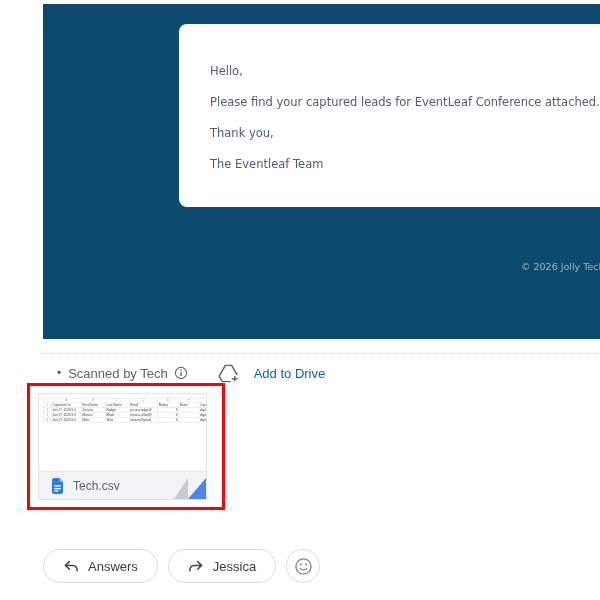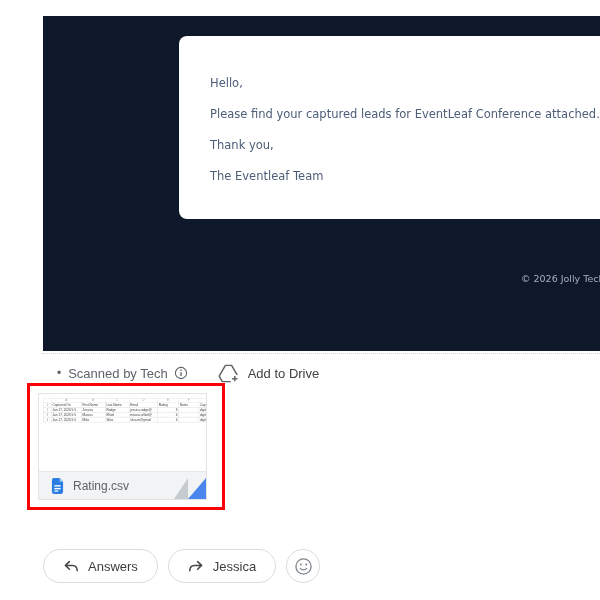--- a/index.html
+++ b/index.html
@@ -2,42 +2,42 @@
 <html><head>
 <meta charset="utf-8">
 <style>
   html,body{margin:0;padding:0;}
   body{
     width:600px;height:600px;overflow:hidden;position:relative;
     background:#ffffff;font-family:"Liberation Sans",sans-serif;
     -webkit-font-smoothing:antialiased;
   }
   
-  .email-bg{position:absolute;left:43px;top:16px;width:557px;height:335px;background:#0f172a;}
+  .email-bg{position:absolute;left:43px;top:4px;width:557px;height:335px;background:#0c4a6e;}
   .email-card{
     position:absolute;left:136px;top:20px;width:470px;height:183px;
     background:#ffffff;border-radius:8px;overflow:hidden;
   }
   .email-body{padding:40px 0 0 31px;font-family:"DejaVu Sans",sans-serif;}
   .email-body p{
     margin:0 0 17px 0;font-size:11.5px;line-height:14px;color:#4d5d78;white-space:nowrap;
   }
   .email-footer{
     position:absolute;left:478px;top:257px;font-size:9.5px;color:#a6b0c3;
     font-family:"DejaVu Sans",sans-serif;white-space:nowrap;
   }
   
   .attach-divider{position:absolute;left:42px;top:353px;width:558px;border-top:1px dotted #d6d6d6;}
   .attach-header{position:absolute;left:48px;top:364px;display:flex;align-items:center;height:18px;}
   .attach-count{font-size:13px;font-weight:bold;color:#1f1f1f;}
   .attach-dot{font-size:12px;color:#5f6368;margin:0 7px 0 9px;}
   .attach-scanned{font-size:13px;color:#5f6368;}
   .info-btn{margin-left:6px;display:flex;align-items:center;cursor:pointer;}
   .drive-btn{display:flex;align-items:center;margin-left:30px;cursor:pointer;}
-  .drive-btn span{font-size:13px;color:#404040;margin-left:9px;}
+  .drive-btn span{font-size:13px;color:#0369a1;margin-left:15px;}
   
   .anno-rect{
     position:absolute;left:27px;top:383px;width:192px;height:121px;
     border:3px solid #fb0007;pointer-events:none;z-index:5;
   }
   .attach-card{
     position:absolute;left:38px;top:393px;width:167px;height:105px;
     background:#ffffff;border:1px solid #e1e3e6;overflow:hidden;cursor:pointer;
   }
   .attach-preview{position:relative;height:77px;background:#ffffff;overflow:hidden;}
@@ -171,21 +171,21 @@
       </table>
   </div>
   <div class="attach-bar">
     <svg width="13" height="16" viewBox="0 0 14 17">
       <path d="M1 2.2A2.2 2.2 0 0 1 3.2 0h6L13 3.8v11A2.2 2.2 0 0 1 10.8 17H3.2A2.2 2.2 0 0 1 1 14.8V2.2z" fill="#2a7de1"></path>
       <path d="M9.2 0 13 3.8H9.2V0z" fill="#9cc3f5"></path>
       <rect x="3.6" y="7.6" width="6.8" height="1.5" fill="#ffffff"></rect>
       <rect x="3.6" y="10.6" width="6.8" height="1.5" fill="#ffffff"></rect>
       <rect x="3.6" y="13.3" width="4.2" height="1.3" fill="#ffffff"></rect>
     </svg>
-    <span class="attach-name">Rating.csv</span>
+    <span class="attach-name">Tech.csv</span>
     <div class="fold-gray"></div>
     <div class="fold-blue"></div>
   </div>
 </div>
 
 <div class="actions">
   <div class="pill-btn">
     <svg width="16" height="16" viewBox="0 0 16 16">
       <path d="M6.4 3.6 2.4 7.4l4 3.8 M2.4 7.4h7.2c3.3 0 4.6 2.4 4.6 5.4" fill="none" stroke="#444746" stroke-width="1.5" stroke-linecap="round" stroke-linejoin="round"></path>
     </svg>

